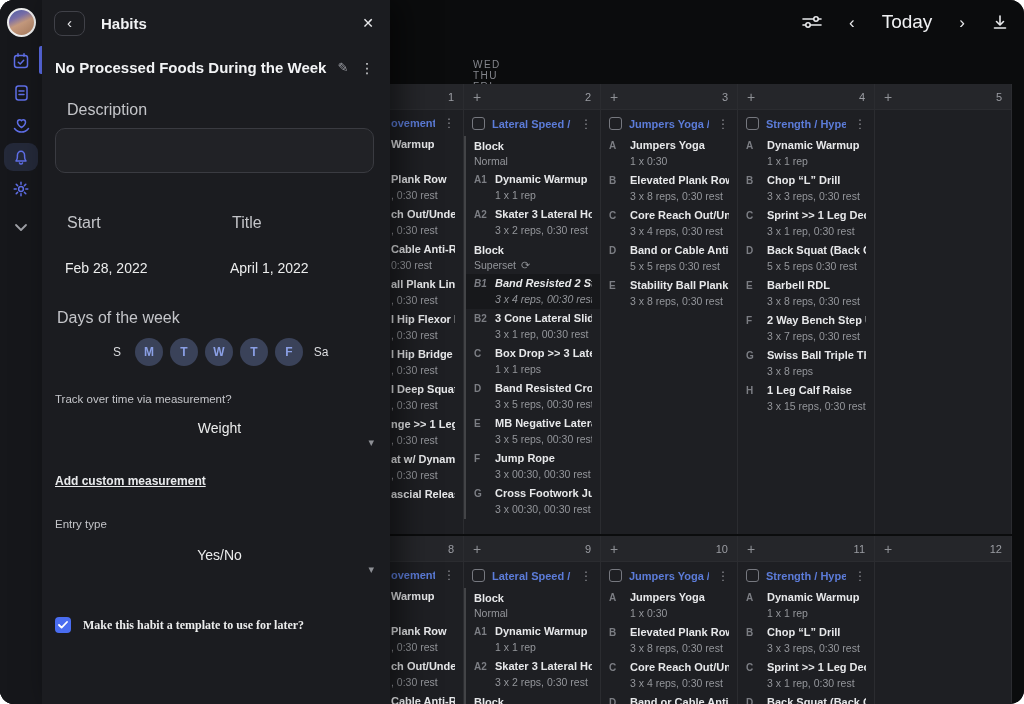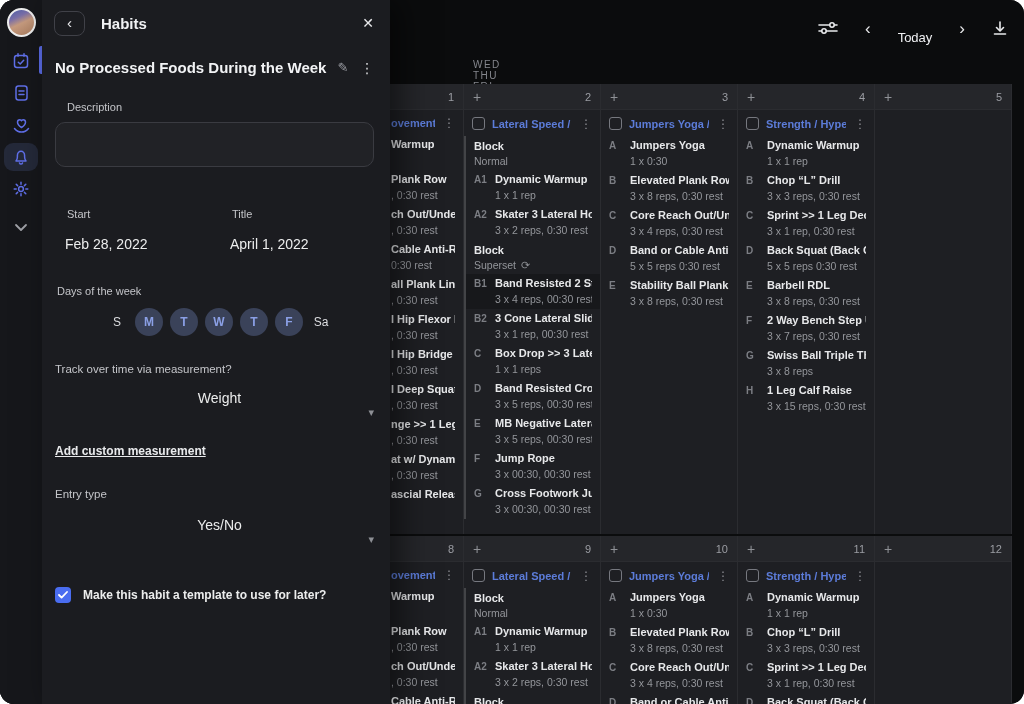--- a/index.html
+++ b/index.html
@@ -3,37 +3,37 @@
 <meta charset="utf-8">
 <style>
   html,body{margin:0;padding:0;background:#ffffff;font-family:"Liberation Sans",sans-serif;}
   .window{position:relative;width:1024px;height:704px;background:#0c0d0e;border-radius:14px;overflow:hidden;}
 
   
   .calendar{position:absolute;inset:0;background:#0b0c0d;}
   .toolbar{position:absolute;top:11px;right:16px;display:flex;align-items:center;gap:27px;color:#e9eaec;}
   .toolbar .tb-icon{display:flex;align-items:center;justify-content:center;cursor:pointer;}
   .toolbar .chev{font-size:17px;line-height:1;color:#e9eaec;}
-  .today{font-size:13px;color:#f0f1f3;margin-top:19px;}
+  .today{font-size:19px;color:#f0f1f3;}
   .day-headers{position:absolute;top:59px;left:464px;display:flex;flex-direction:column;}
   .day-headers .dh{width:137px;box-sizing:border-box;padding-left:9px;font-size:10px;letter-spacing:1.5px;color:#85878d;}
   .grid{position:absolute;top:84px;left:327px;width:686px;height:920px;}
   .week-row{display:flex;height:450px;border-bottom:2px solid #0b0c0d;}
   .day-cell{width:137px;box-sizing:border-box;border-right:1px solid #2b2c30;background:#1e1f23;display:flex;flex-direction:column;overflow:hidden;}
   .date-strip{height:26px;min-height:26px;background:#25262a;border-bottom:1px solid #2b2c30;display:flex;align-items:center;padding:0 9px;box-sizing:border-box;}
   .plus{font-size:14px;color:#8f9196;line-height:1;cursor:pointer;}
   .date-num{margin-left:auto;font-size:11px;color:#9b9da3;}
   .card-header{display:flex;align-items:center;gap:7px;padding:7px 7px 4px 8px;}
   .wcb{width:13px;height:13px;min-width:13px;border:1.5px solid #76787f;border-radius:3px;box-sizing:border-box;cursor:pointer;}
   .card-title{color:#5c7cd9;font-size:11px;font-weight:700;flex:1;white-space:nowrap;overflow:hidden;cursor:pointer;}
   .kebab{color:#8e9095;font-size:12px;line-height:1;cursor:pointer;padding:0 1px;}
   .card-body{margin-top:2px;}
   .card-body.left-line{border-left:2px solid #434447;}
   .entry{display:flex;padding:3px 8px 4px 8px;}
-  .entry.highlight{background:#17181b;}
+  .entry.highlight{background:#17181b;font-style:italic;}
   .entry-label{width:21px;min-width:21px;font-size:10px;color:#7c7e84;font-weight:600;padding-top:1px;}
   .entry-main{flex:1;min-width:0;}
   .entry-name{font-size:11px;font-weight:700;color:#e7e8ea;line-height:13px;white-space:nowrap;overflow:hidden;}
   .entry-detail{font-size:10.5px;color:#94969b;line-height:12px;margin-top:3px;white-space:nowrap;overflow:hidden;}
   .block{padding:4px 8px 3px 8px;}
   .block-name{font-size:11px;font-weight:700;color:#e7e8ea;line-height:13px;}
   .block-sub{font-size:10.5px;color:#94969b;line-height:12px;margin-top:2px;display:flex;align-items:center;gap:5px;min-height:12px;}
   .repeat{font-size:11px;color:#8e9095;}
   .clipped .card-header{padding-left:64px;}
   .clipped .entry{padding-left:64px;}
@@ -52,38 +52,38 @@
   .panel-header{display:flex;align-items:center;margin:10px 16px 0 12px;height:26px;}
   .back-btn{width:31px;height:25px;border:1px solid #404148;border-radius:8px;display:flex;align-items:center;justify-content:center;color:#e9eaec;font-size:15px;line-height:1;cursor:pointer;box-sizing:border-box;padding-bottom:2px;}
   .panel-title{margin-left:16px;font-size:15px;font-weight:700;color:#f1f2f4;}
   .close{margin-left:auto;color:#e9eaec;font-size:14px;cursor:pointer;}
   .habit-row{display:flex;align-items:center;margin:23px 16px 0 13px;}
   .habit-title{font-size:15px;font-weight:700;color:#f2f3f5;}
   .pencil{margin-left:11px;color:#9b9da3;font-size:13px;cursor:pointer;}
   .habit-kebab{margin-left:auto;color:#d8d9db;font-size:14px;cursor:pointer;}
   .desc-row{display:flex;gap:13px;margin:25px 16px 0 13px;}
   .desc-col{flex:1;}
-  .flabel{font-size:11px;color:#c4c5c9;padding-left:12px;}
+  .flabel{font-size:16px;color:#c4c5c9;padding-left:12px;}
   .textarea{margin-top:9px;height:43px;background:#212226;border:1px solid #3a3b41;border-radius:10px;cursor:text;}
   .image-col{width:68px;}
   .image-box{margin-top:9px;width:68px;height:43px;border-radius:9px;background:linear-gradient(135deg,#a9c6ee 0%,#8fdcd2 100%);display:flex;align-items:center;justify-content:center;color:#2e8a8a;cursor:pointer;}
   .dates-row{display:flex;margin:41px 16px 0 13px;}
   .date-col1{width:165px;}
-  .fvalue{margin-top:16px;font-size:14px;color:#eceded;padding-left:10px;cursor:pointer;}
+  .fvalue{margin-top:28px;font-size:14px;color:#eceded;padding-left:10px;cursor:pointer;}
   .days-label{margin:33px 16px 0 3px;}
   .chips{display:flex;align-items:center;gap:7px;margin:11px 0 0 64px;}
   .chip{width:28px;height:28px;border-radius:50%;background:#3a4259;color:#8ba0e6;font-size:12px;font-weight:700;display:flex;align-items:center;justify-content:center;cursor:pointer;}
   .chip.plain{width:22px;background:transparent;color:#dcdde0;font-weight:400;border-radius:0;}
   .question{margin:27px 16px 0 13px;font-size:11.5px;color:#c4c5c9;}
   .select-row{display:flex;align-items:center;margin:15px 16px 0 13px;padding-left:10px;cursor:pointer;flex-direction:column;}
   .select-value{font-size:14px;color:#eceded;}
   .select-chev{margin-left:auto;color:#8e9095;font-size:11px;}
   .add-link{margin:25px 16px 0 13px;font-size:12px;font-weight:600;color:#e9eaec;text-decoration:underline;cursor:pointer;display:inline-block;}
   .entry-type-label{margin:29px 16px 0 13px;font-size:11.5px;color:#c4c5c9;}
-  .cbx-row{display:flex;align-items:center;margin:41px 16px 0 13px;}
+  .cbx-row{display:flex;align-items:center;margin:41px 16px 0 13px;font-family:Liberation Serif, serif;}
   .cbx{width:16px;height:16px;min-width:16px;background:#4a6df0;border-radius:4px;display:flex;align-items:center;justify-content:center;cursor:pointer;}
   .cbx svg{display:block;}
   .cbx-label{margin-left:12px;font-size:12px;font-weight:700;color:#eceded;}
   svg{display:block;}
 </style>
 </head>
 <body>
 
 <div class="window">
 

